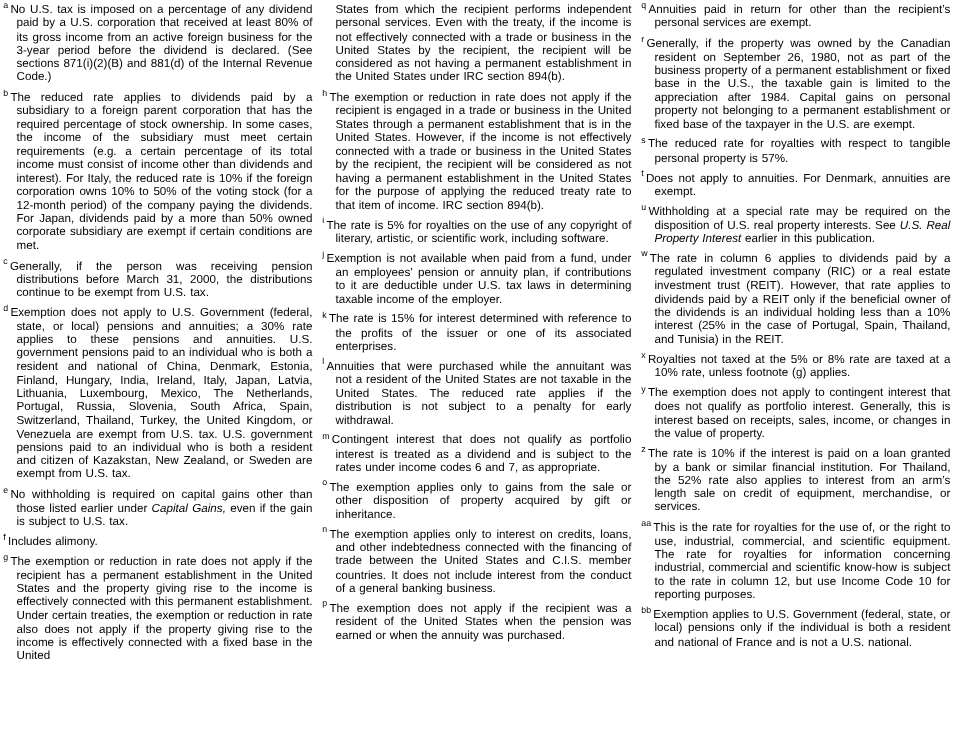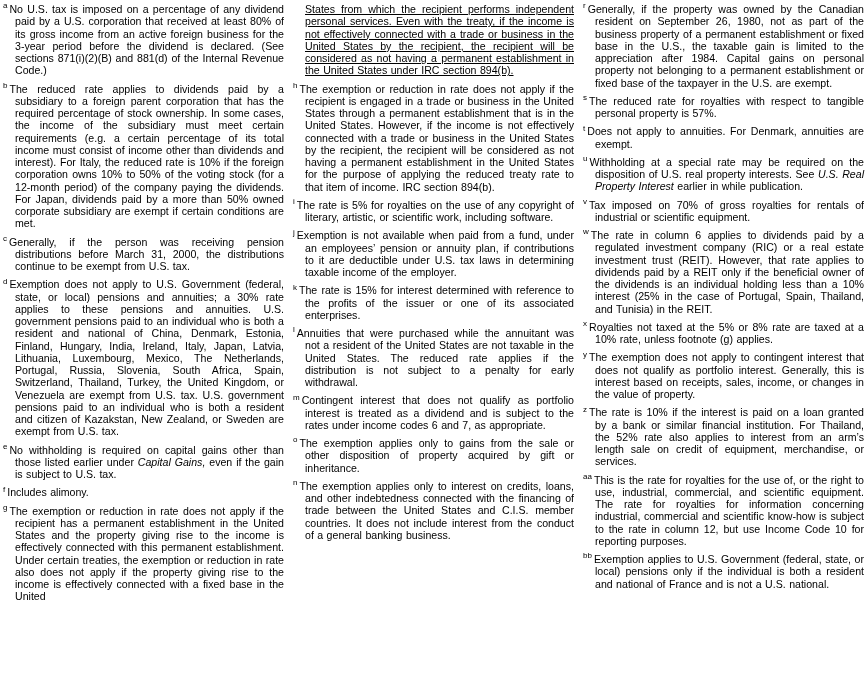--- a/index.html
+++ b/index.html
@@ -21,21 +21,20 @@
     font-size: 10.6px;
     line-height: 12.25px;
     text-align: justify;
     margin: 0 0 6px 0;
     padding-left: 12px;
     text-indent: -12px;
     word-spacing: 0.5px;
   }
   .footnote.continuation {
     text-indent: 0;
-    text-decoration: underline;
   }
   sup.marker {
     font-size: 8px;
     line-height: 0;
     vertical-align: super;
     margin-right: 2px;
   }
   .footnote i { font-style: italic; }
 </style>
 </head>
@@ -54,27 +53,28 @@
   <div class="col" id="col-1">
       <div class="footnote continuation"><span><span>States from which the recipient performs independent personal services. Even with the treaty, if the income is not effectively connected with a trade or business in the United States by the recipient, the recipient will be considered as not having a permanent establishment in the United States under IRC section 894(b).</span></span></div>
       <div class="footnote"><sup class="marker">h</sup><span><span>The exemption or reduction in rate does not apply if the recipient is engaged in a trade or business in the United States through a permanent establishment that is in the United States. However, if the income is not effectively connected with a trade or business in the United States by the recipient, the recipient will be considered as not having a permanent establishment in the United States for the purpose of applying the reduced treaty rate to that item of income. IRC section 894(b).</span></span></div>
       <div class="footnote"><sup class="marker">i</sup><span><span>The rate is 5% for royalties on the use of any copyright of literary, artistic, or scientific work, including software.</span></span></div>
       <div class="footnote"><sup class="marker">j</sup><span><span>Exemption is not available when paid from a fund, under an employees’ pension or annuity plan, if contributions to it are deductible under U.S. tax laws in determining taxable income of the employer.</span></span></div>
       <div class="footnote"><sup class="marker">k</sup><span><span>The rate is 15% for interest determined with reference to the profits of the issuer or one of its associated enterprises.</span></span></div>
       <div class="footnote"><sup class="marker">l</sup><span><span>Annuities that were purchased while the annuitant was not a resident of the United States are not taxable in the United States. The reduced rate applies if the distribution is not subject to a penalty for early withdrawal.</span></span></div>
       <div class="footnote"><sup class="marker">m</sup><span><span>Contingent interest that does not qualify as portfolio interest is treated as a dividend and is subject to the rates under income codes 6 and 7, as appropriate.</span></span></div>
       <div class="footnote"><sup class="marker">o</sup><span><span>The exemption applies only to gains from the sale or other disposition of property acquired by gift or inheritance.</span></span></div>
       <div class="footnote"><sup class="marker">n</sup><span><span>The exemption applies only to interest on credits, loans, and other indebtedness connected with the financing of trade between the United States and C.I.S. member countries. It does not include interest from the conduct of a general banking business.</span></span></div>
+      <div class="footnote"><sup class="marker">p</sup><span><span>The exemption does not apply if the recipient was a resident of the United States when the pension was earned or when the annuity was purchased.</span></span></div>
     </div>
   <div class="col" id="col-2">
+      <div class="footnote"><sup class="marker">q</sup><span><span>Annuities paid in return for other than the recipient’s personal services are exempt.</span></span></div>
       <div class="footnote"><sup class="marker">r</sup><span><span>Generally, if the property was owned by the Canadian resident on September 26, 1980, not as part of the business property of a permanent establishment or fixed base in the U.S., the taxable gain is limited to the appreciation after 1984. Capital gains on personal property not belonging to a permanent establishment or fixed base of the taxpayer in the U.S. are exempt.</span></span></div>
       <div class="footnote"><sup class="marker">s</sup><span><span>The reduced rate for royalties with respect to tangible personal property is 57%.</span></span></div>
       <div class="footnote"><sup class="marker">t</sup><span><span>Does not apply to annuities. For Denmark, annuities are exempt.</span></span></div>
-      <div class="footnote"><sup class="marker">u</sup><span><span>Withholding at a special rate may be required on the disposition of U.S. real property interests. See </span><i>U.S. Real Property Interest</i><span> earlier in while publication.</span></span></div>
-      <div class="footnote"><sup class="marker">v</sup><span><span>Tax imposed on 70% of gross royalties for rentals of industrial or scientific equipment.</span></span></div>
+      <div class="footnote"><sup class="marker">u</sup><span><span>Withholding at a special rate may be required on the disposition of U.S. real property interests. See </span><i>U.S. Real Property Interest</i><span> earlier in this publication.</span></span></div>
       <div class="footnote"><sup class="marker">w</sup><span><span>The rate in column 6 applies to dividends paid by a regulated investment company (RIC) or a real estate investment trust (REIT). However, that rate applies to dividends paid by a REIT only if the beneficial owner of the dividends is an individual holding less than a 10% interest (25% in the case of Portugal, Spain, Thailand, and Tunisia) in the REIT.</span></span></div>
       <div class="footnote"><sup class="marker">x</sup><span><span>Royalties not taxed at the 5% or 8% rate are taxed at a 10% rate, unless footnote (g) applies.</span></span></div>
       <div class="footnote"><sup class="marker">y</sup><span><span>The exemption does not apply to contingent interest that does not qualify as portfolio interest. Generally, this is interest based on receipts, sales, income, or changes in the value of property.</span></span></div>
       <div class="footnote"><sup class="marker">z</sup><span><span>The rate is 10% if the interest is paid on a loan granted by a bank or similar financial institution. For Thailand, the 52% rate also applies to interest from an arm’s length sale on credit of equipment, merchandise, or services.</span></span></div>
       <div class="footnote"><sup class="marker">aa</sup><span><span>This is the rate for royalties for the use of, or the right to use, industrial, commercial, and scientific equipment. The rate for royalties for information concerning industrial, commercial and scientific know-how is subject to the rate in column 12, but use Income Code 10 for reporting purposes.</span></span></div>
       <div class="footnote"><sup class="marker">bb</sup><span><span>Exemption applies to U.S. Government (federal, state, or local) pensions only if the individual is both a resident and national of France and is not a U.S. national.</span></span></div>
     </div>
 </div>
 
 </body></html>

